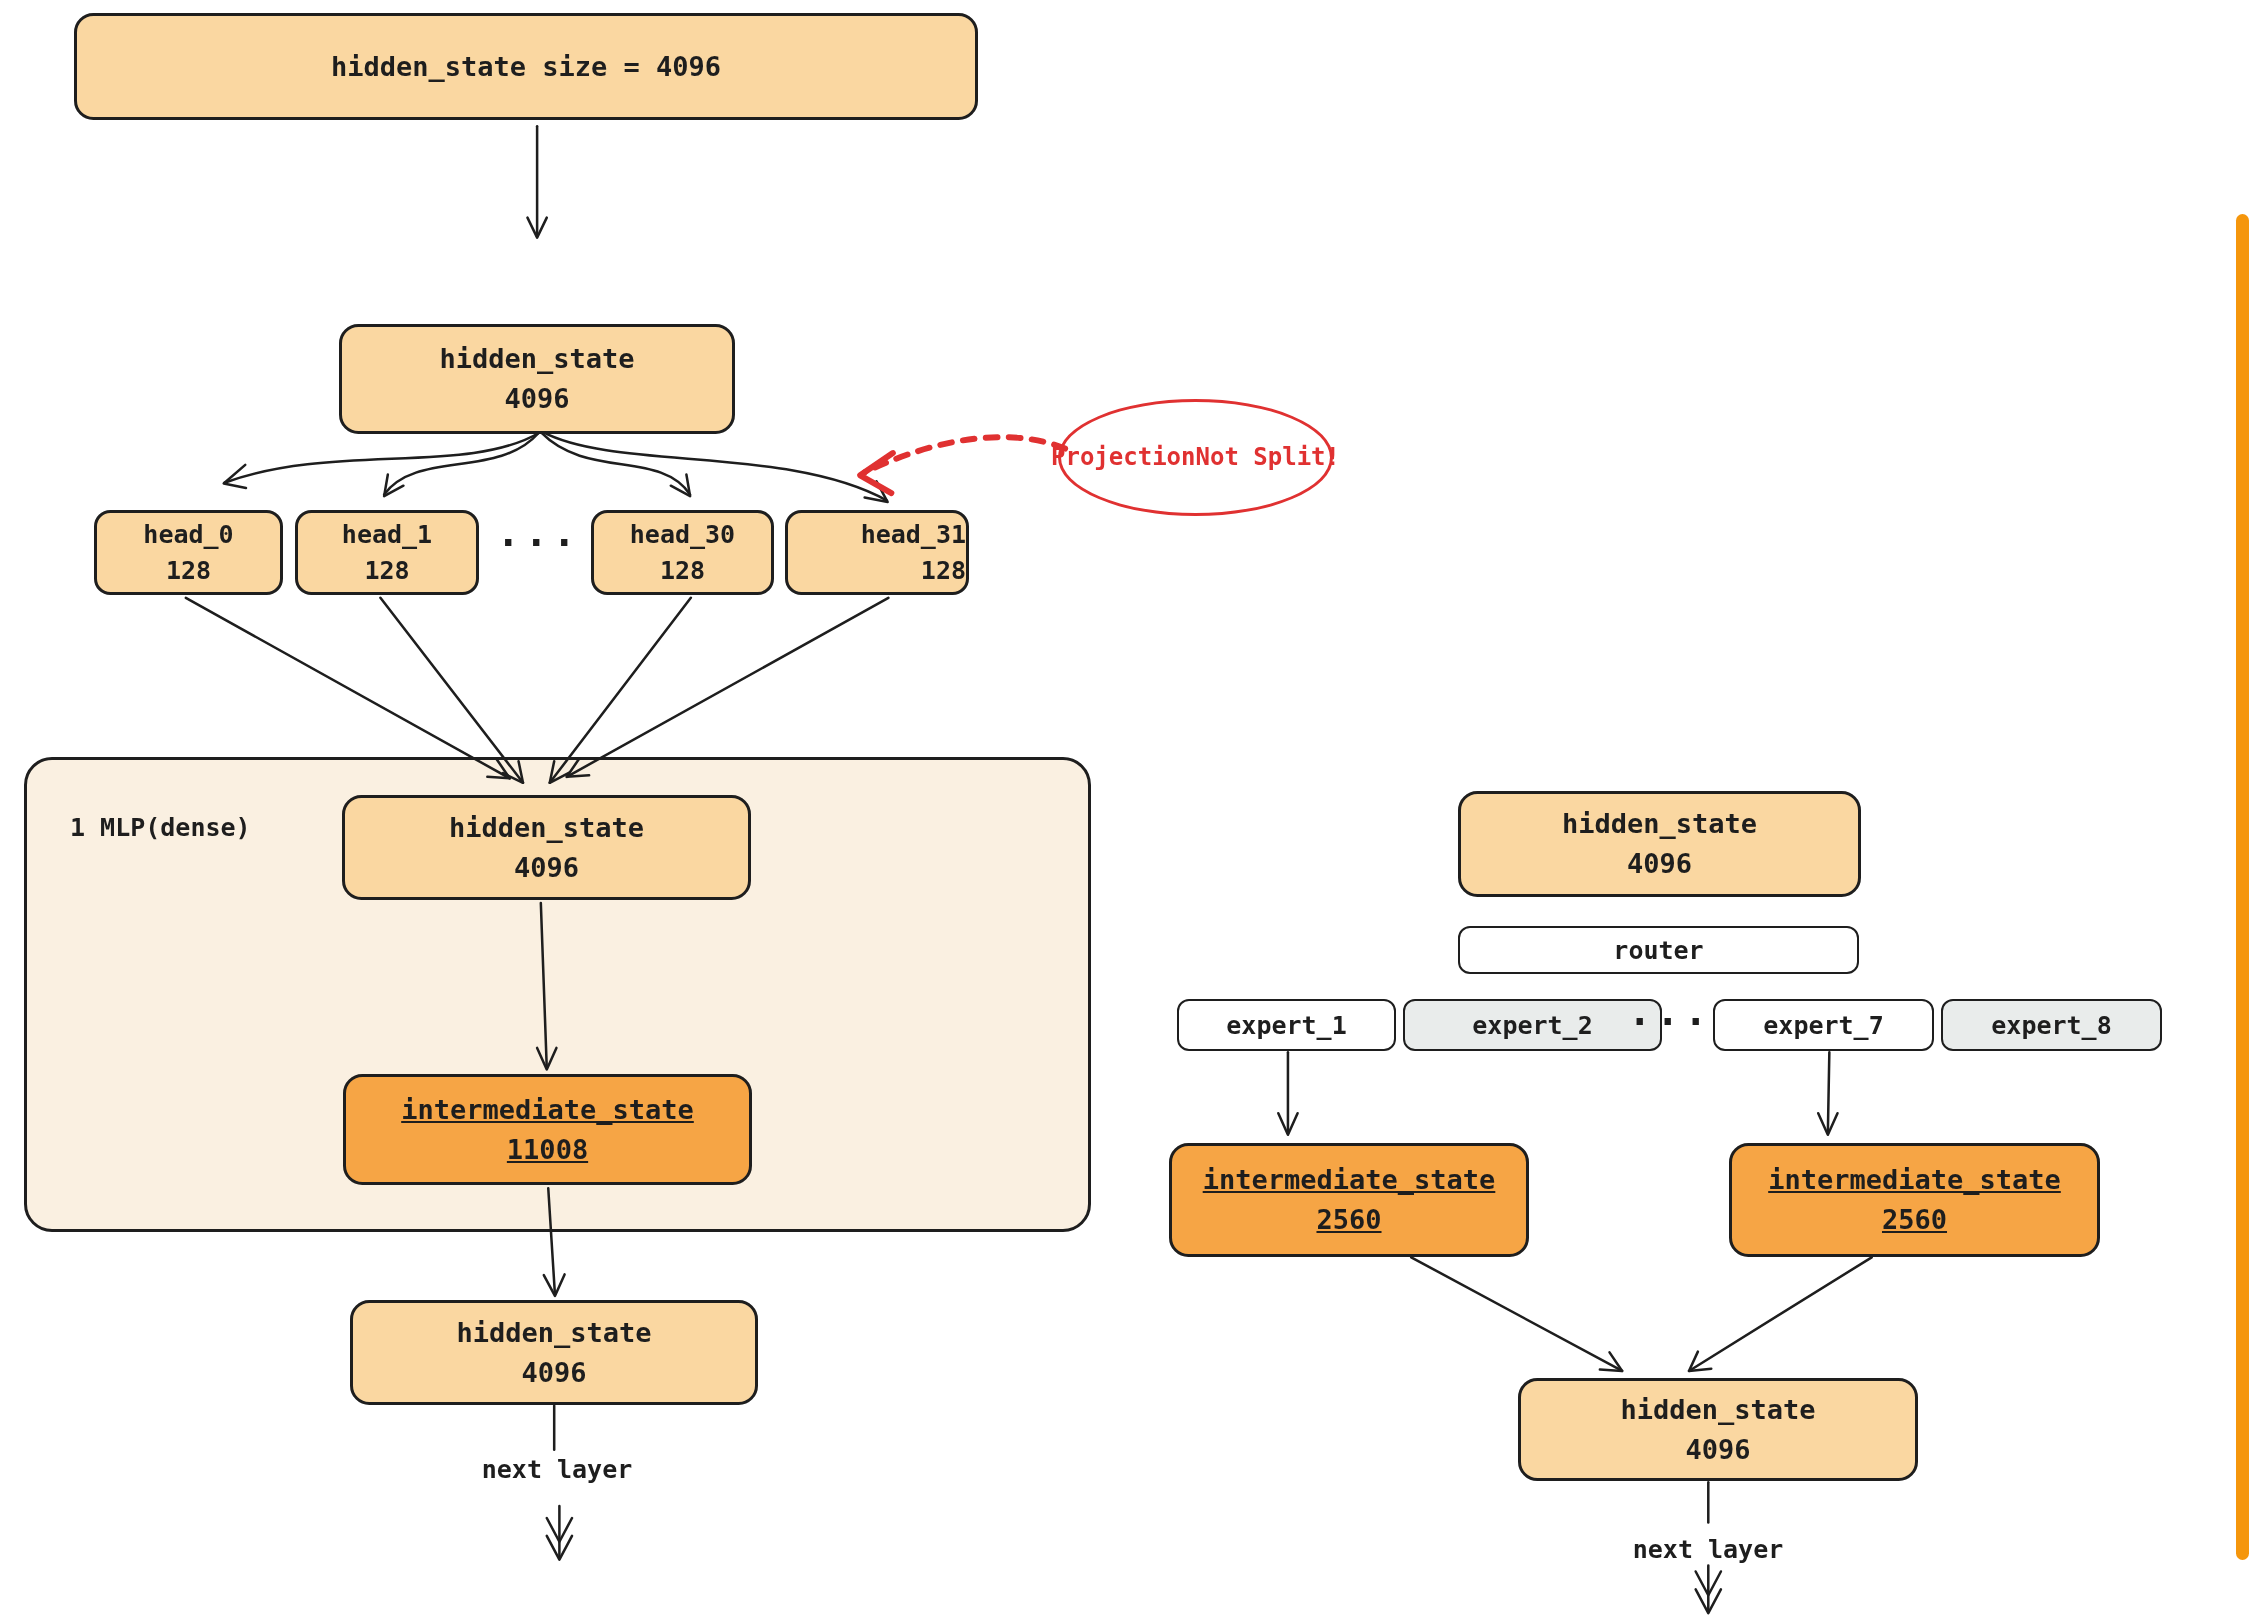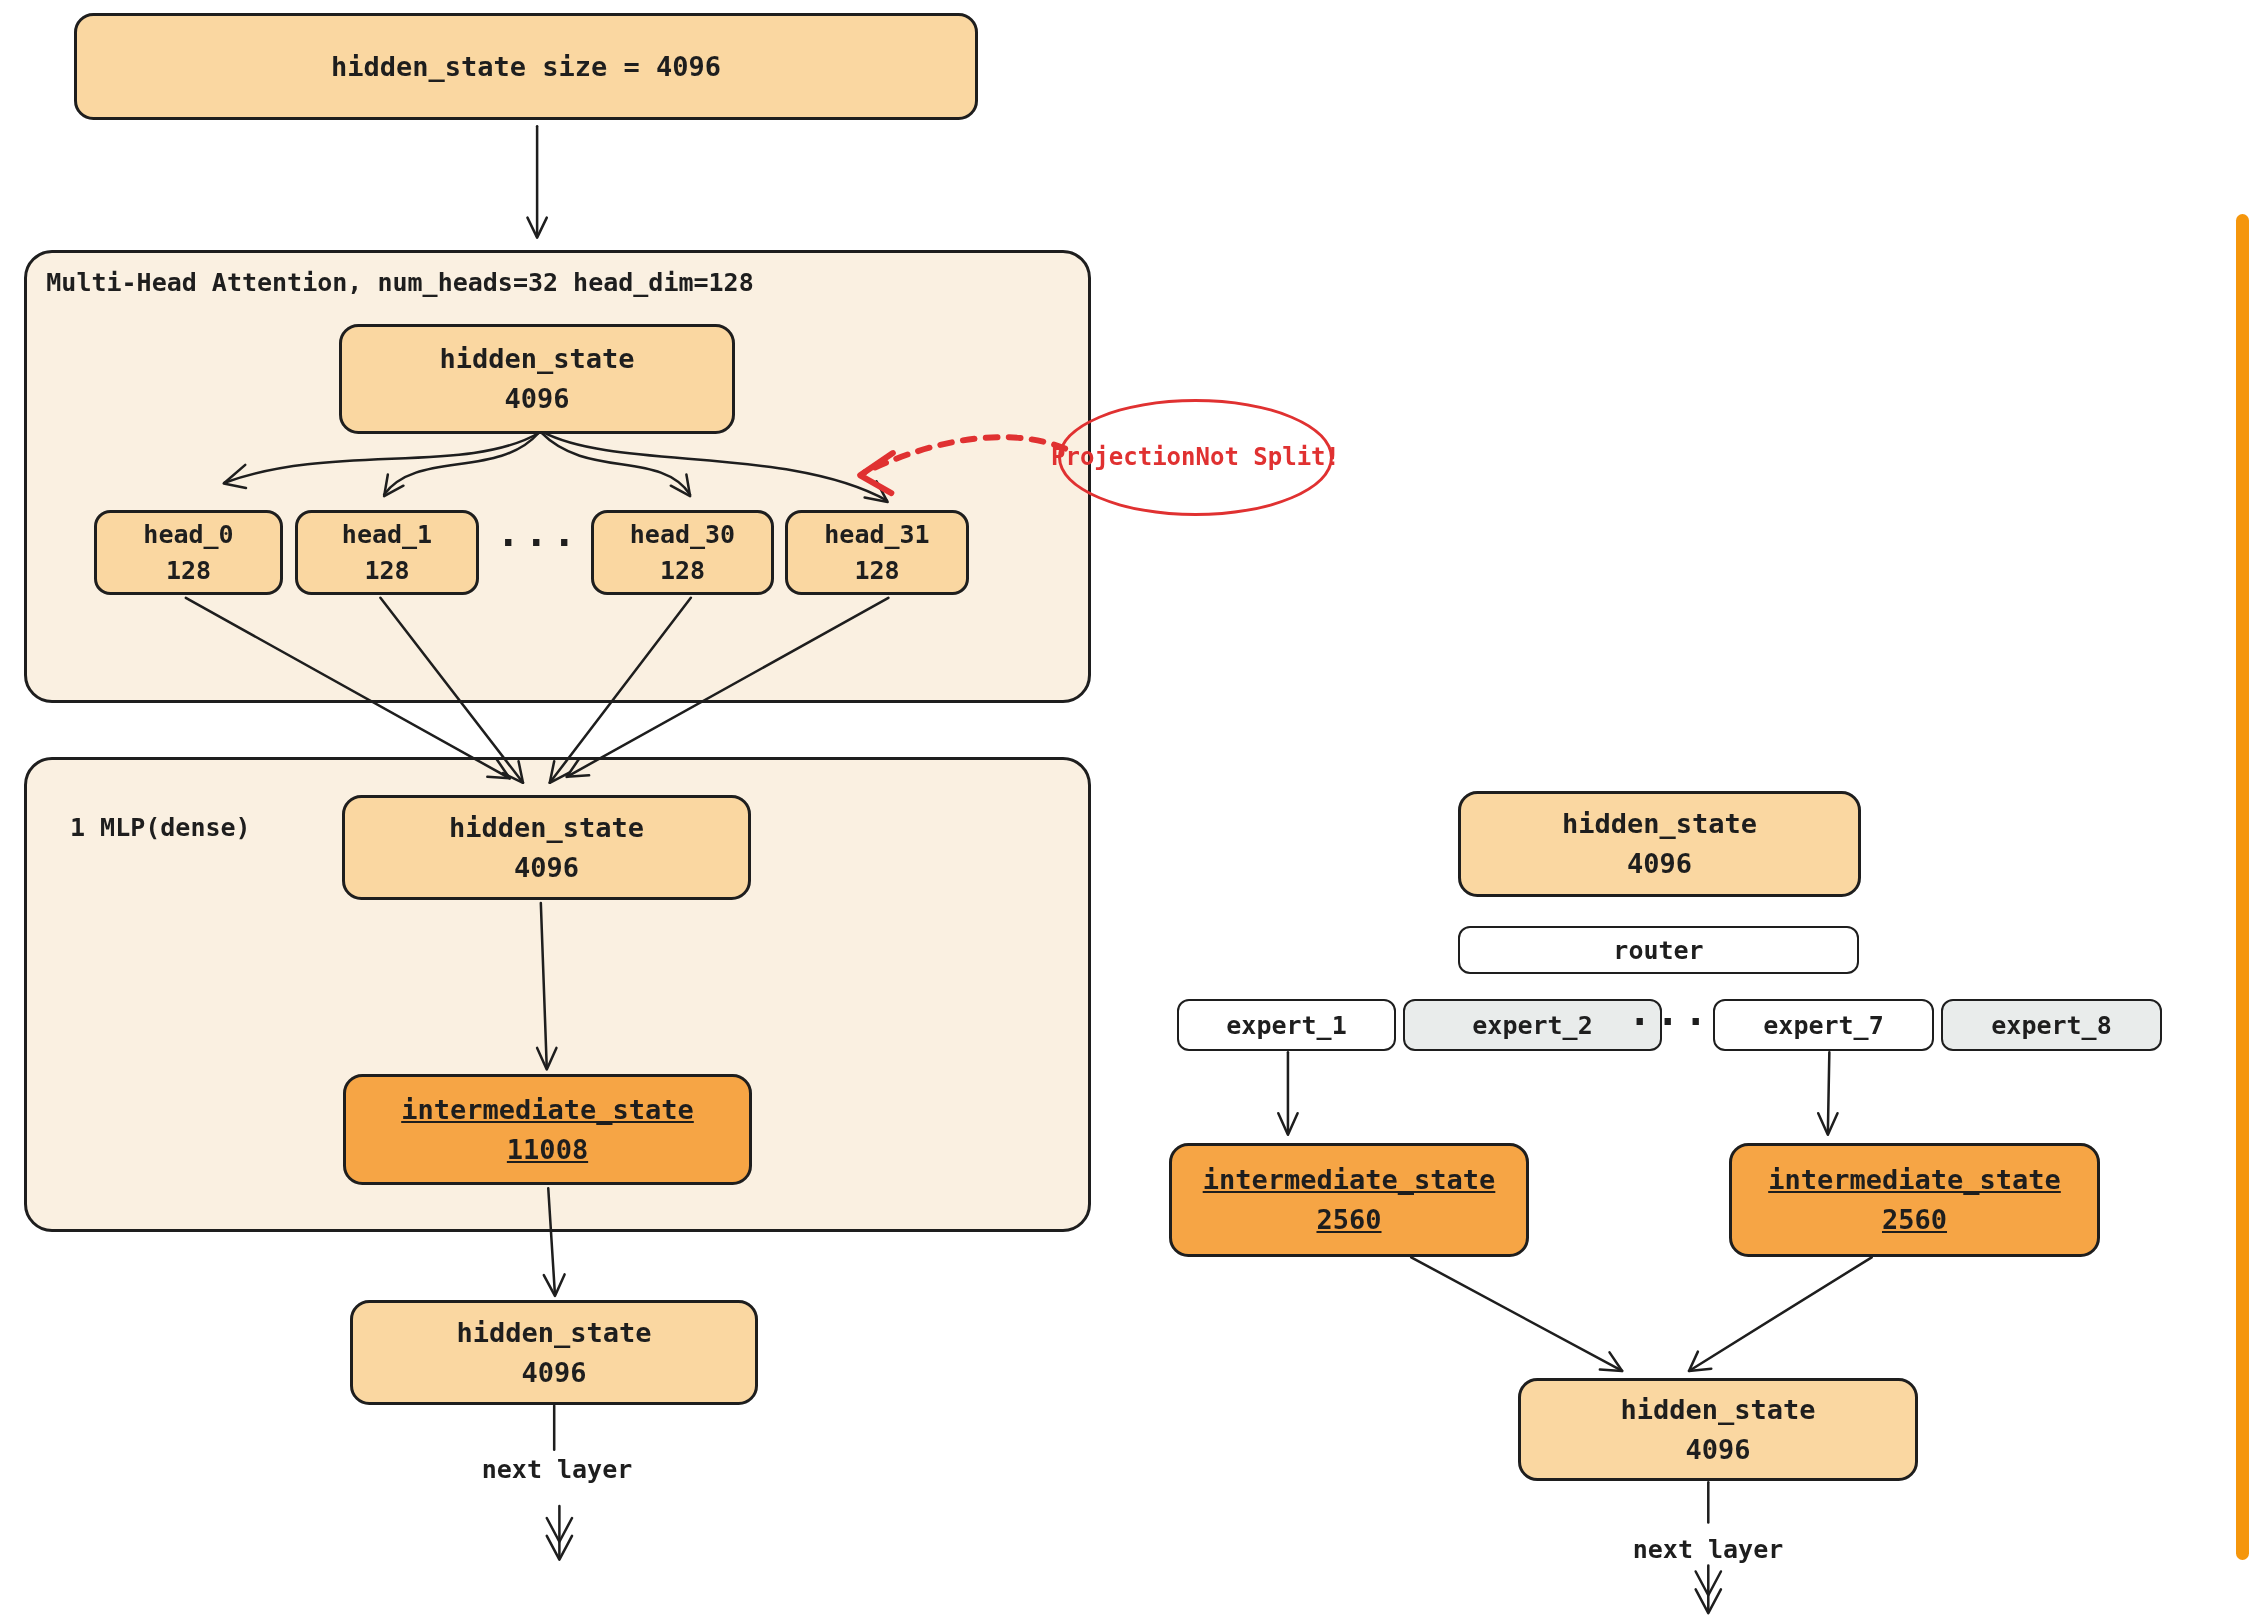--- a/index.html
+++ b/index.html
@@ -52,23 +52,20 @@
   .side-bar{
     position:absolute; left:2236px; top:214px; width:12.6px; height:1346px;
     background:var(--side-bar-orange,#f5960c); border-radius:6.7px; z-index:1;
   }
 </style>
 </head>
 <body>
 
 <div class="canvas">
 
-  <div class="container" style="left:24px; top:250px; width:1061px; height:447px;">
-    <div class="container-title" style="left:19.3px; top:15px;">Multi-Head Attention, num_heads=32 head_dim=128</div>
-  </div>
 
   <div class="container" style="left:24px; top:757px; width:1061px; height:469px;">
     <div class="container-title" style="left:43px; top:53px;">1 MLP(dense)</div>
   </div>
 
 
   <div class="node fill-light" style="left:74px; top:13.4px; width:904px; height:107px;">
     <div class="line1">hidden_state size = 4096</div>
   </div>
 
@@ -83,21 +80,21 @@
   </div>
   <div class="node fill-light" style="left:295px; top:510px; width:184px; height:85px; border-radius:16.3px;">
     <div class="line1" style="font-size:25px; line-height:36px;">head_1</div>
     <div class="line2" style="font-size:25px; line-height:36px;">128</div>
   </div>
   <div class="dots" style="left:490px; top:510px; width:97px; text-align:center;">...</div>
   <div class="node fill-light" style="left:591px; top:510px; width:183px; height:85px; border-radius:16.3px;">
     <div class="line1" style="font-size:25px; line-height:36px;">head_30</div>
     <div class="line2" style="font-size:25px; line-height:36px;">128</div>
   </div>
-  <div class="node fill-light" style="left:785px; top:510px; width:184px; height:85px; border-radius:16.3px;">
+  <div class="node fill-light" style="left:785px; top:510px; width:184px; height:85px; border-radius:16.3px;align-items:flex-end;">
     <div class="line1" style="font-size:25px; line-height:36px;">head_31</div>
     <div class="line2" style="font-size:25px; line-height:36px;">128</div>
   </div>
 
   <div class="red-ellipse">
     <div>Projection</div>
     <div>Not Split!</div>
   </div>
 
   <div class="node fill-light" style="left:342px; top:795px; width:409px; height:105px;">

